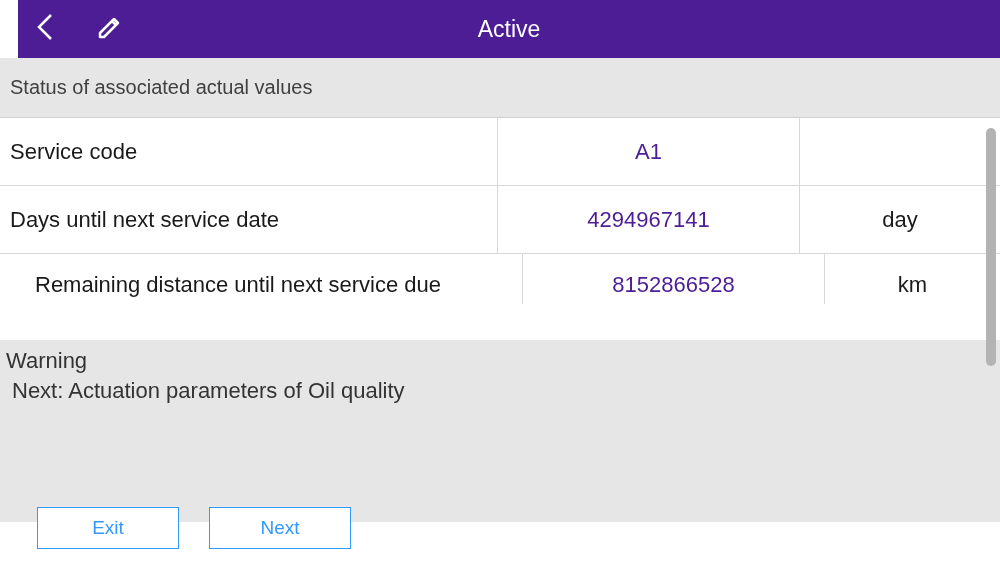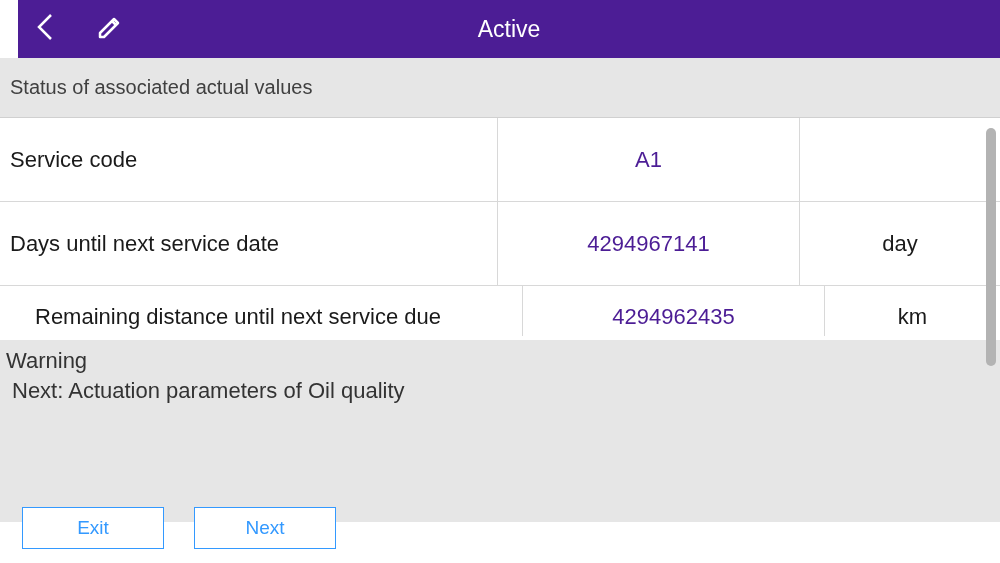--- a/index.html
+++ b/index.html
@@ -54,21 +54,21 @@
     .section-heading {
       background: #e6e6e6;
       padding: 18px 10px 18px 10px;
       font-size: 20px;
       color: #404040;
       border-bottom: 1px solid #d0d0d0;
     }
     .data-row {
       display: flex;
       border-bottom: 1px solid #d8d8d8;
-      height: 84px;
+      height: 68px;
       align-items: center;
     }
     .col-label {
       flex: 0 0 498px;
       padding-left: 10px;
       font-size: 22px;
       color: #1a1a1a;
       border-right: 1px solid #d8d8d8;
       height: 100%;
       display: flex;
@@ -123,21 +123,21 @@
       line-height: 1.35;
       height: 182px;
       margin-top: 22px;
     }
     .status-line2 {
       padding-left: 6px;
     }
     .footer {
       position: absolute;
       bottom: 8px;
-      left: 0;
+      left: 15px;
       padding: 0 22px 6px 22px;
       display: flex;
       gap: 30px;
     }
     .btn {
       width: 142px;
       height: 42px;
       border: 1.5px solid #3399ff;
       background: #ffffff;
       color: #3399ff;
@@ -180,21 +180,21 @@
     </div>
 
     <div class="data-row">
       <div class="col-label">Days until next service date</div>
       <div class="col-value">4294967141</div>
       <div class="col-unit">day</div>
     </div>
 
     <div class="data-row last">
       <div class="col-label">Remaining distance until next service due</div>
-      <div class="col-value">4294962435</div>
+      <div class="col-value">8152866528</div>
       <div class="col-unit">km</div>
     </div>
 
     <div class="scrollbar"></div>
   </div>
 
   <div class="status-panel">
     <div>Warning</div>
     <div class="status-line2">Next: Actuation parameters of Oil quality</div>
   </div>

